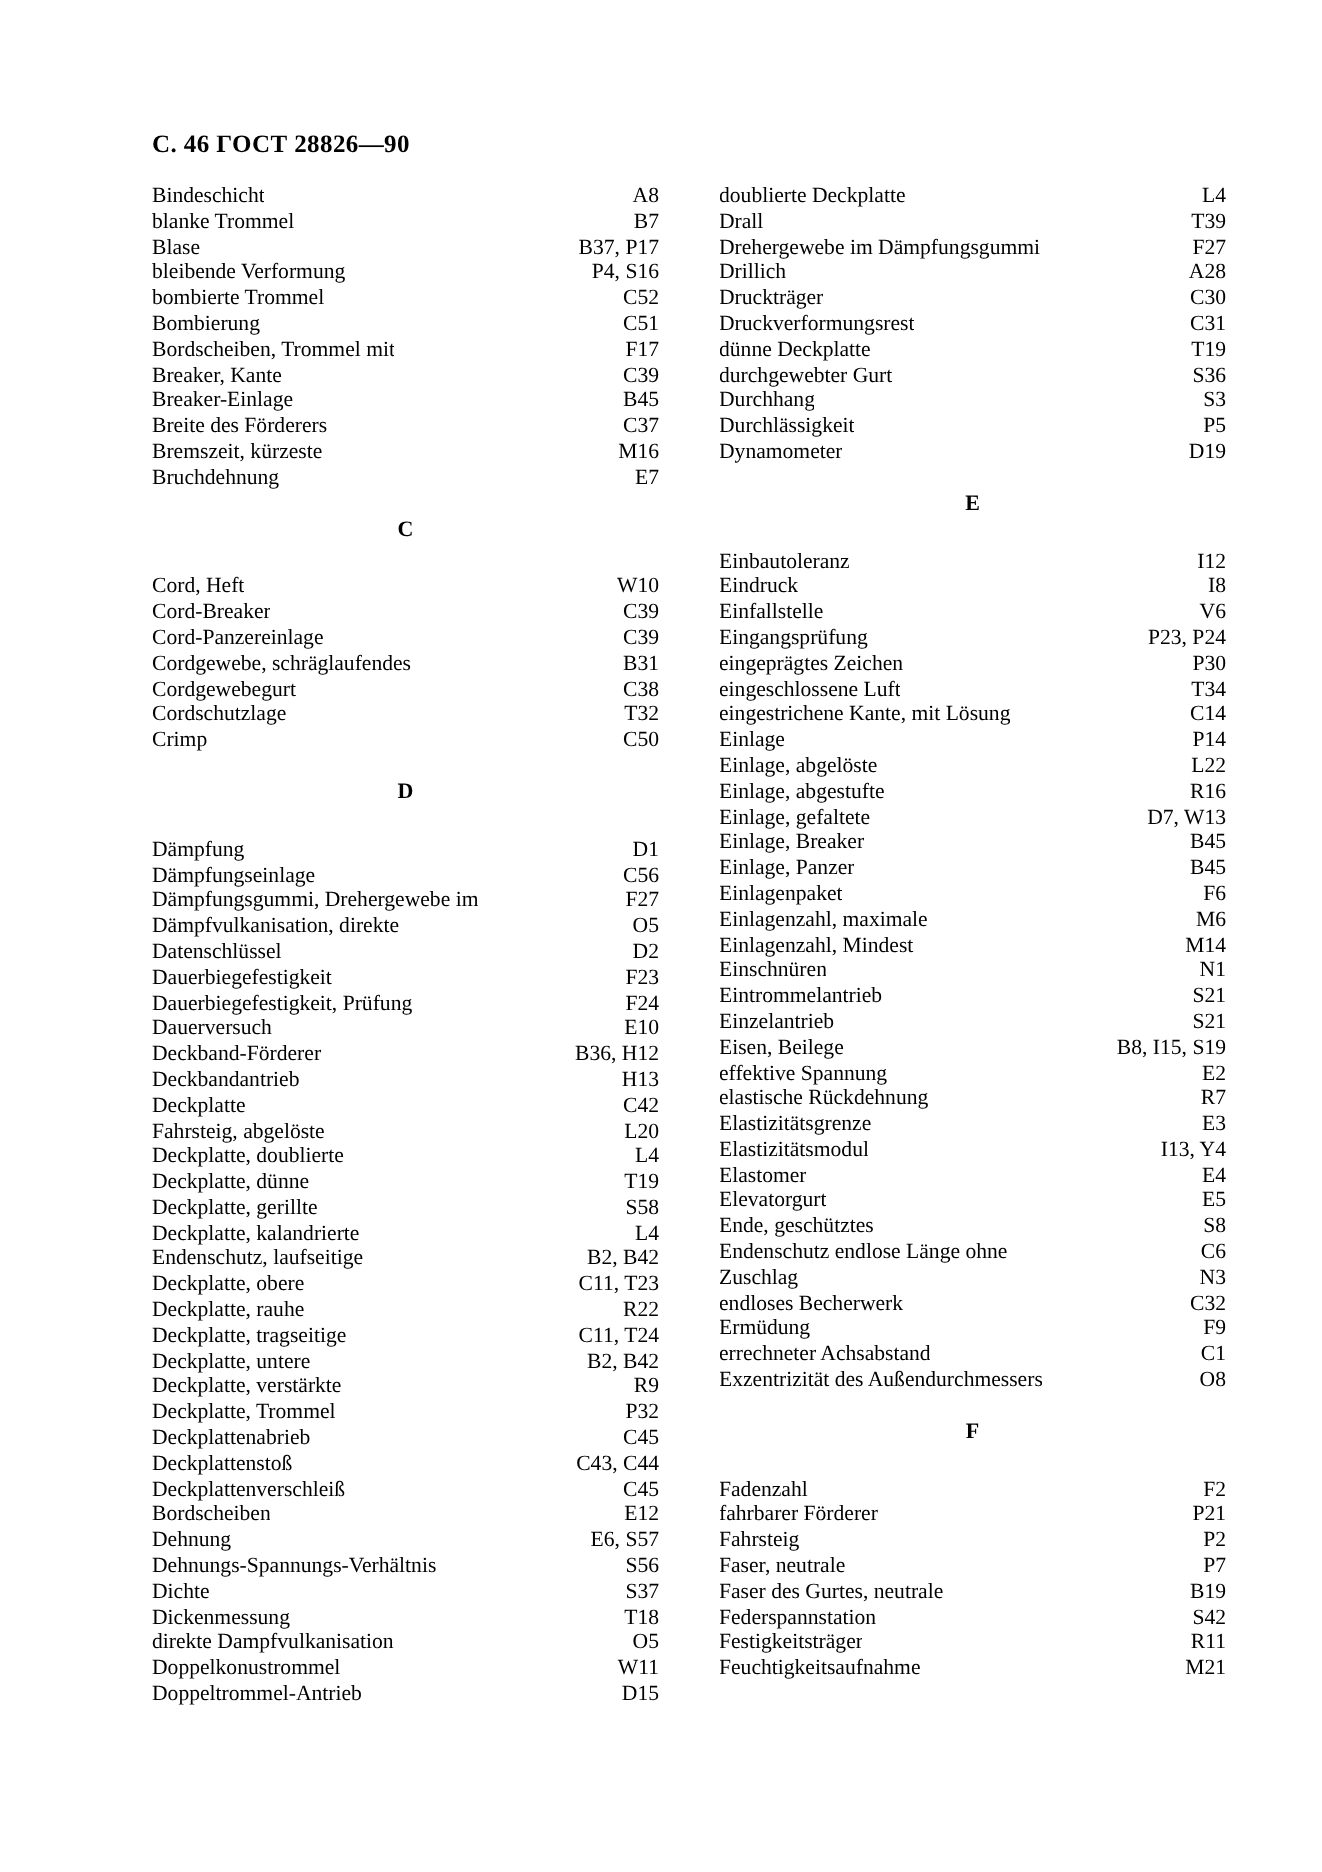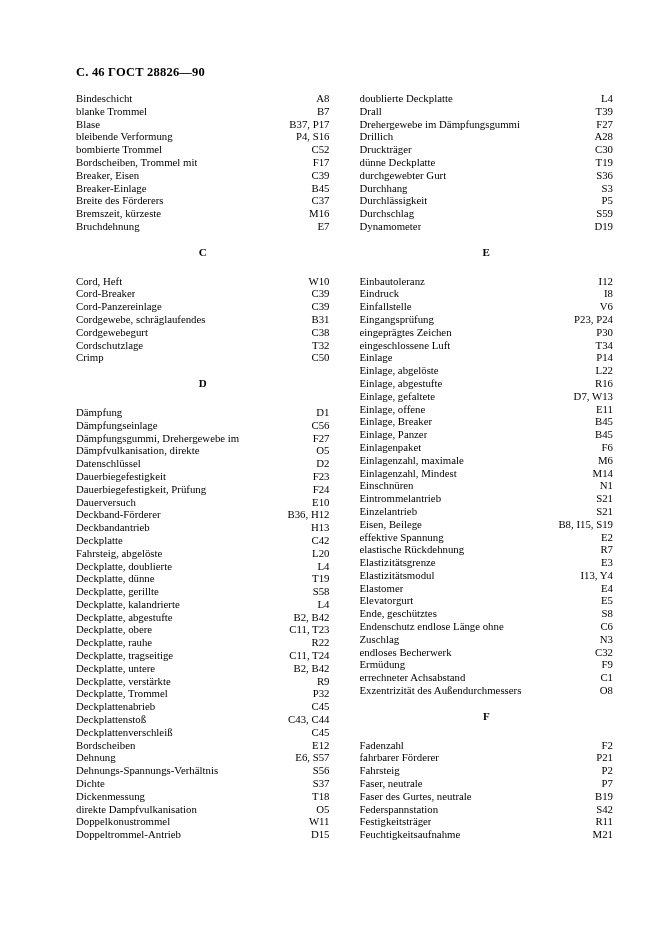--- a/index.html
+++ b/index.html
@@ -73,25 +73,29 @@
         </div>
         <div class="entry">
           <span class="term">bleibende Verformung</span>
           <span class="code">P4, S16</span>
         </div>
         <div class="entry">
           <span class="term">bombierte Trommel</span>
           <span class="code">C52</span>
         </div>
         <div class="entry">
+          <span class="term">Bombierung</span>
+          <span class="code">C51</span>
+        </div>
+        <div class="entry">
           <span class="term">Bordscheiben, Trommel mit</span>
           <span class="code">F17</span>
         </div>
         <div class="entry">
-          <span class="term">Breaker, Eisen</span>
+          <span class="term">Breaker, Kante</span>
           <span class="code">C39</span>
         </div>
         <div class="entry">
           <span class="term">Breaker-Einlage</span>
           <span class="code">B45</span>
         </div>
         <div class="entry">
           <span class="term">Breite des Förderers</span>
           <span class="code">C37</span>
         </div>
@@ -191,21 +195,21 @@
         </div>
         <div class="entry">
           <span class="term">Deckplatte, gerillte</span>
           <span class="code">S58</span>
         </div>
         <div class="entry">
           <span class="term">Deckplatte, kalandrierte</span>
           <span class="code">L4</span>
         </div>
         <div class="entry">
-          <span class="term">Deckplatte, abgestufte</span>
+          <span class="term">Endenschutz, laufseitige</span>
           <span class="code">B2, B42</span>
         </div>
         <div class="entry">
           <span class="term">Deckplatte, obere</span>
           <span class="code">C11, T23</span>
         </div>
         <div class="entry">
           <span class="term">Deckplatte, rauhe</span>
           <span class="code">R22</span>
         </div>
@@ -285,40 +289,40 @@
         </div>
         <div class="entry">
           <span class="term">Drillich</span>
           <span class="code">A28</span>
         </div>
         <div class="entry">
           <span class="term">Druckträger</span>
           <span class="code">C30</span>
         </div>
         <div class="entry">
+          <span class="term">Druckverformungsrest</span>
+          <span class="code">C31</span>
+        </div>
+        <div class="entry">
           <span class="term">dünne Deckplatte</span>
           <span class="code">T19</span>
         </div>
         <div class="entry">
           <span class="term">durchgewebter Gurt</span>
           <span class="code">S36</span>
         </div>
         <div class="entry">
           <span class="term">Durchhang</span>
           <span class="code">S3</span>
         </div>
         <div class="entry">
           <span class="term">Durchlässigkeit</span>
           <span class="code">P5</span>
         </div>
         <div class="entry">
-          <span class="term">Durchschlag</span>
-          <span class="code">S59</span>
-        </div>
-        <div class="entry">
           <span class="term">Dynamometer</span>
           <span class="code">D19</span>
         </div>
         <div class="section-heading">E</div>
         <div class="entry">
           <span class="term">Einbautoleranz</span>
           <span class="code">I12</span>
         </div>
         <div class="entry">
           <span class="term">Eindruck</span>
@@ -334,38 +338,38 @@
         </div>
         <div class="entry">
           <span class="term">eingeprägtes Zeichen</span>
           <span class="code">P30</span>
         </div>
         <div class="entry">
           <span class="term">eingeschlossene Luft</span>
           <span class="code">T34</span>
         </div>
         <div class="entry">
+          <span class="term">eingestrichene Kante, mit Lösung</span>
+          <span class="code">C14</span>
+        </div>
+        <div class="entry">
           <span class="term">Einlage</span>
           <span class="code">P14</span>
         </div>
         <div class="entry">
           <span class="term">Einlage, abgelöste</span>
           <span class="code">L22</span>
         </div>
         <div class="entry">
           <span class="term">Einlage, abgestufte</span>
           <span class="code">R16</span>
         </div>
         <div class="entry">
           <span class="term">Einlage, gefaltete</span>
           <span class="code">D7, W13</span>
-        </div>
-        <div class="entry">
-          <span class="term">Einlage, offene</span>
-          <span class="code">E11</span>
         </div>
         <div class="entry">
           <span class="term">Einlage, Breaker</span>
           <span class="code">B45</span>
         </div>
         <div class="entry">
           <span class="term">Einlage, Panzer</span>
           <span class="code">B45</span>
         </div>
         <div class="entry">

